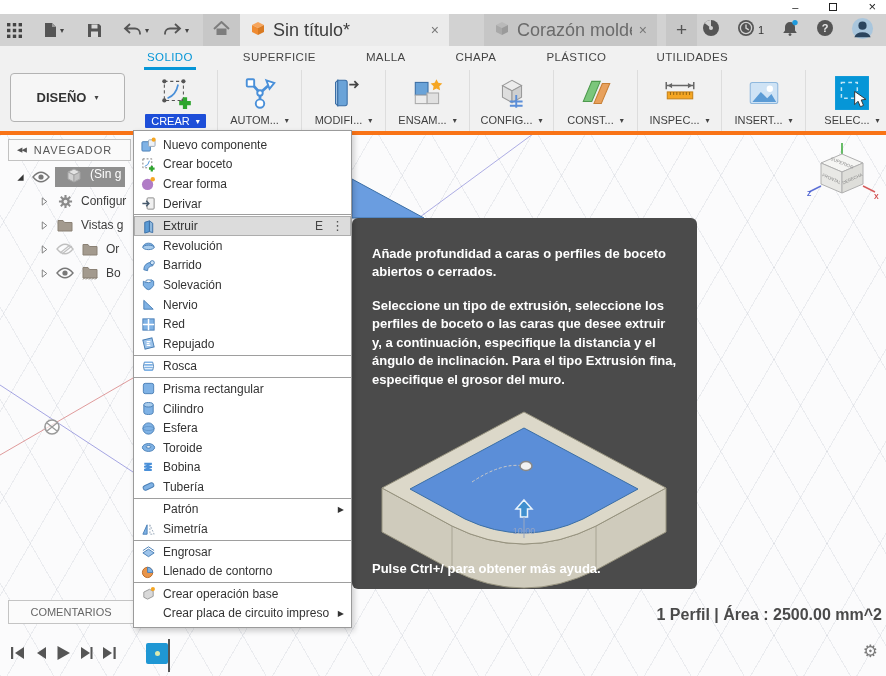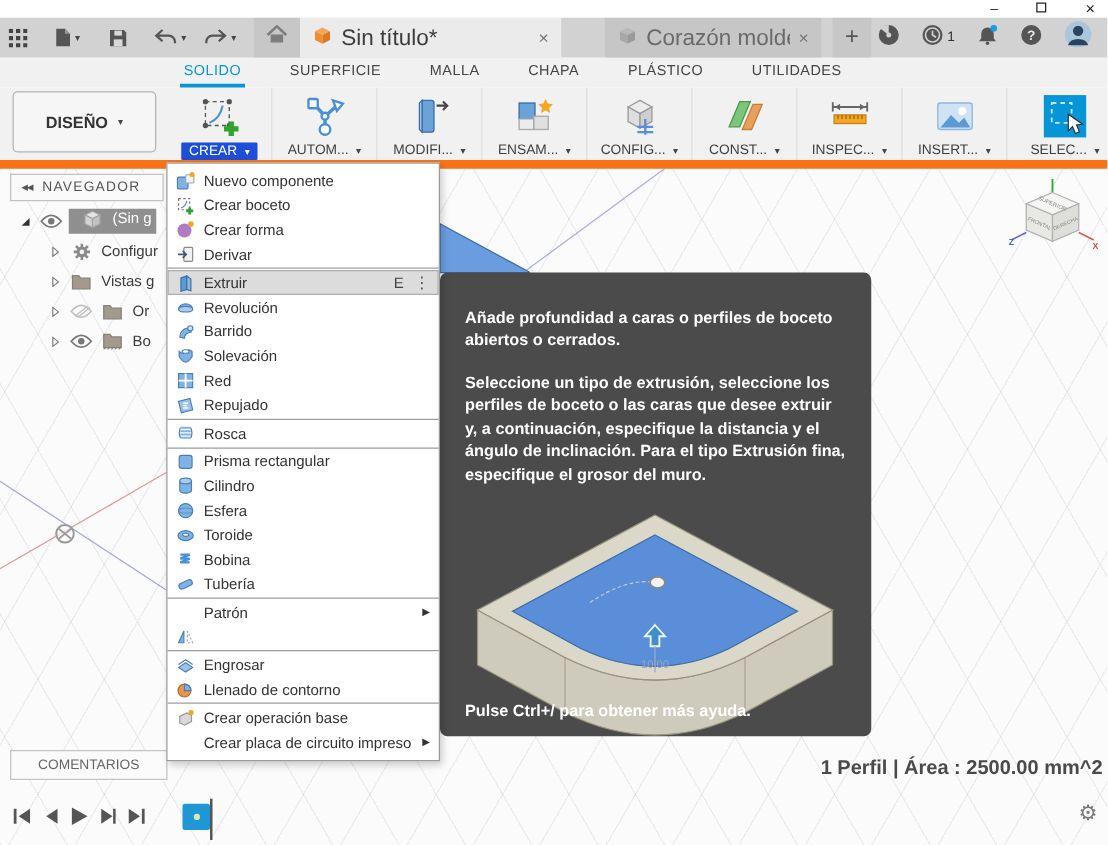--- a/index.html
+++ b/index.html
@@ -24,26 +24,26 @@
   .doctab.inactive{background:#c6c6c6;width:173px;margin-left:35px;color:#6a6a6a}
   .doctab .tlabel{font-size:18px;color:#3c3c3c;flex:1;white-space:nowrap;overflow:hidden}
   .doctab.inactive .tlabel{color:#6a6a6a}
   .doctab .x{font-size:14px;color:#777;cursor:pointer}
   .plusbtn{width:31px;height:32px;background:#c7c7c7;margin-left:9px;display:flex;align-items:center;justify-content:center;font-size:19px;color:#555;cursor:pointer}
   .righticons{margin-left:auto;display:flex;align-items:center;gap:17px;padding-right:12px}
   .ric{display:flex;align-items:center;gap:3px;cursor:pointer}
   .jobnum{font-size:11px;color:#333}
 
   
-  .ribbonbar{position:absolute;top:46px;left:0;right:0;height:24px;background:#f1f1f1;display:flex;align-items:stretch;padding-left:144px;gap:33px;z-index:28}
+  .ribbonbar{position:absolute;top:46px;left:0;right:0;height:24px;background:#f1f1f1;display:flex;align-items:stretch;padding-left:144px;gap:44px;z-index:28}
   .rtab{display:flex;align-items:center;font-size:11.5px;letter-spacing:.4px;color:#454545;border-bottom:3px solid transparent;padding:0 3px;cursor:pointer;white-space:nowrap}
   .rtab.active{color:#0696d7;border-bottom-color:#0696d7}
 
   
-  .toolbar{position:absolute;top:70px;left:0;right:0;height:65px;background:#f1f1f1;border-bottom:7px solid #f97316;z-index:27}
+  .toolbar{position:absolute;top:70px;left:0;right:0;height:65px;background:#f1f1f1;border-bottom:4px solid #f97316;z-index:27}
   .wsbtn{position:absolute;left:10px;top:3px;width:115px;height:49px;border:1px solid #b3b3b3;border-radius:4px;background:#f6f6f6;display:flex;align-items:center;justify-content:center;gap:5px;font-size:13px;font-weight:bold;color:#333;cursor:pointer}
   .tgroups{position:absolute;left:134px;top:0;height:100%;display:flex}
   .tgroup{width:84px;height:100%;display:flex;flex-direction:column;align-items:center;padding-top:4px;border-right:1px solid #ddd;cursor:pointer}
   .tgroup:last-child{border-right:none;width:92px}
   .ticon{height:38px;display:flex;align-items:center;justify-content:center}
   .tlabel2{font-size:11px;color:#3f3f3f;margin-top:2px;display:flex;align-items:center;gap:3px;white-space:nowrap}
   .tgroup.active .tlabel2{background:#1d4ed8;color:#fff;padding:1px 6px;border-radius:1px}
   .tgroup.active .tlabel2 .caret{color:#fff}
 
   
@@ -634,20 +634,29 @@
             <path d="M2.5 4.5 q3 3 5.5 0 q3 -3 5.5 0 v4.5 q-3 4.5 -5.5 4.5 q-2.5 0 -5.5 -4.5 z" fill="#7fb2e5" stroke="#4a7fb5"></path>
             <ellipse cx="8" cy="4.5" rx="3" ry="1.5" fill="#fff" stroke="#4a7fb5"></ellipse>
           </svg>
         </span>
     <span class="mlabel">Solevación</span>
 
   </div>
       <div class="mrow">
     <span class="mi">
           <svg viewBox="0 0 16 16">
+            <path d="M3 13 L3 3.5 L13 13 Z" fill="#7fb2e5" stroke="#4a7fb5"></path>
+          </svg>
+        </span>
+    <span class="mlabel">Nervio</span>
+
+  </div>
+      <div class="mrow">
+    <span class="mi">
+          <svg viewBox="0 0 16 16">
             <rect x="2" y="2" width="12" height="12" fill="#7fb2e5" stroke="#4a7fb5"></rect>
             <path d="M8 2 V14 M2 8 H14" stroke="#fff" stroke-width="1.6"></path>
           </svg>
         </span>
     <span class="mlabel">Red</span>
 
   </div>
       <div class="mrow">
     <span class="mi">
           <svg viewBox="0 0 16 16">
@@ -736,20 +745,21 @@
 
     <span class="msub">▶</span>
   </div>
       <div class="mrow">
     <span class="mi">
           <svg viewBox="0 0 16 16">
             <path d="M6.5 3 L6.5 13 L2 13 Z" fill="#7fb2e5" stroke="#4a7fb5"></path>
             <path d="M9.5 3 L9.5 13 L14 13 Z" fill="none" stroke="#9aaabb" stroke-dasharray="2 1.5"></path>
           </svg>
         </span>
+    <span class="mlabel">Simetría</span>
 
   </div>
       <div class="msep"></div>
       <div class="mrow">
     <span class="mi">
           <svg viewBox="0 0 16 16">
             <path d="M2 9.5 L8 5.5 L14 9.5 L8 13.5 Z" fill="#9cc3ea" stroke="#4a7fb5"></path>
             <path d="M2 7 L8 3 L14 7" fill="none" stroke="#4a7fb5"></path>
           </svg>
         </span>

